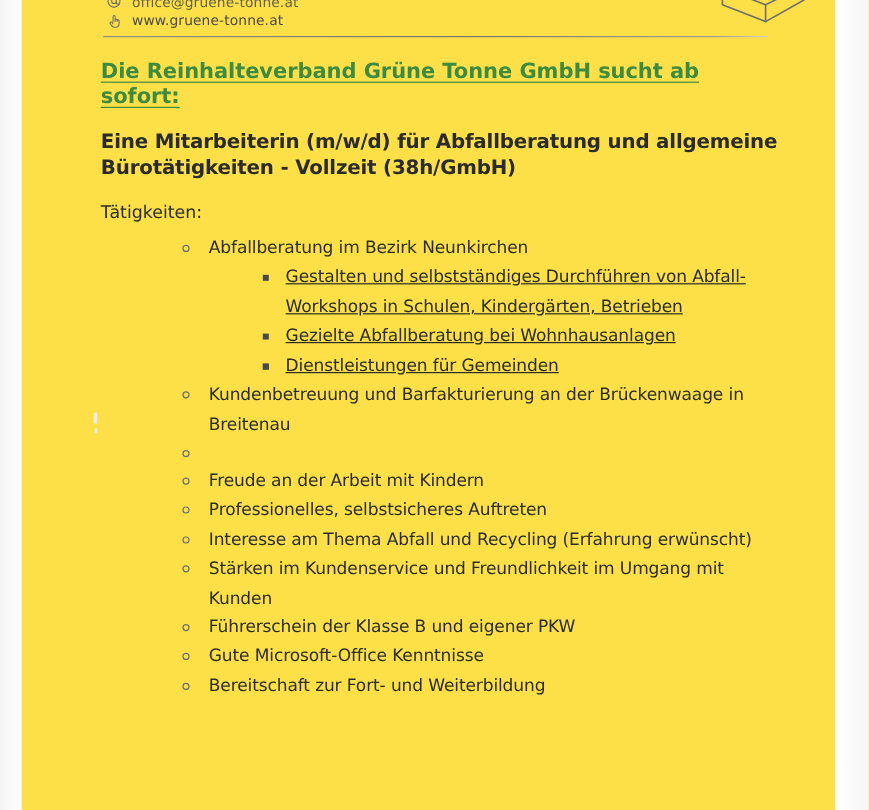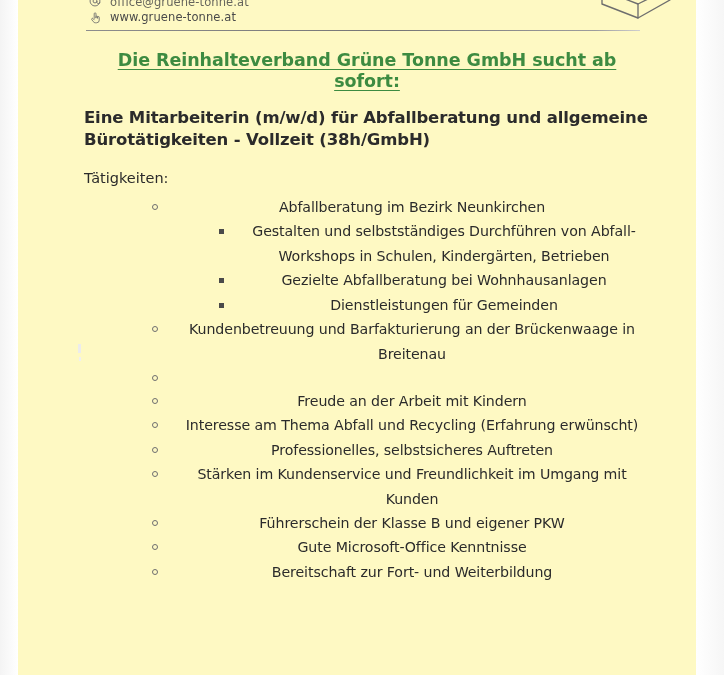--- a/index.html
+++ b/index.html
@@ -14,21 +14,21 @@
     color: #2b2b2b;
     overflow: hidden;
     position: relative;
   }
 
   
   .page {
     position: relative;
     width: 724px;
     height: 675px;
-    background: #fef9c3;
+    background: #fde047;
     overflow: hidden;
   }
 
   
   .scan-edge-left {
     position: absolute;
     left: 0; top: 0;
     width: 18px; height: 675px;
     background: linear-gradient(to right, #f4f4f4, #ffffff);
     pointer-events: none;
@@ -104,21 +104,21 @@
 
   
   .content {
     position: absolute;
     left: 84px;
     top: 50px;
     width: 566px;
   }
 
   .headline {
-    text-align: center;
+    text-align: left;
     font-size: 17.5px;
     font-weight: bold;
     color: #3d8b41;
     text-decoration: underline;
     text-underline-offset: 3px;
     letter-spacing: -0.05px;
     margin: 0 0 15px 0;
     line-height: 1.2;
   }
 
@@ -137,21 +137,20 @@
     color: #2b2b2b;
     text-underline-offset: 2px;
     margin: 0;
     line-height: 1.5;
   }
 
   ul.lvl1, ul.lvl2 {
     list-style: none;
     margin: 0;
     padding: 0;
-    text-align: center;
   }
   ul.lvl1 { margin-top: 5px; }
 
   ul.lvl1 > li {
     position: relative;
     padding-left: 24px;
     margin-left: 66px;
     font-size: 14.2px;
     line-height: 1.72;
     color: #2b2b2b;
@@ -171,20 +170,21 @@
   ul.lvl2 {
     margin: 0 0 0 42px;
   }
   ul.lvl2 > li {
     position: relative;
     padding-left: 22px;
     font-size: 14.2px;
     line-height: 1.72;
     color: #2b2b2b;
     letter-spacing: -0.1px;
+    text-decoration: underline;
   }
   ul.lvl2 > li > .bullet-sq {
     position: absolute;
     left: 3px;
     top: 10px;
     width: 5px;
     height: 5px;
     background: #4a4a4a;
   }
   .gap-md { height: 18px; }
@@ -293,25 +293,25 @@
 
     <div>
 
       <ul class="lvl1">
         <li>
           <span class="bullet-o"></span>
           <span>Freude an der Arbeit mit Kindern</span>
         </li>
         <li>
           <span class="bullet-o"></span>
+          <span>Professionelles, selbstsicheres Auftreten</span>
+        </li>
+        <li>
+          <span class="bullet-o"></span>
           <span>Interesse am Thema Abfall und Recycling (Erfahrung erwünscht)</span>
-        </li>
-        <li>
-          <span class="bullet-o"></span>
-          <span>Professionelles, selbstsicheres Auftreten</span>
         </li>
         <li>
           <span class="bullet-o"></span>
           <span>Stärken im Kundenservice und Freundlichkeit im Umgang mit Kunden</span>
         </li>
         <li>
           <span class="bullet-o"></span>
           <span>Führerschein der Klasse B und eigener PKW</span>
         </li>
         <li>

